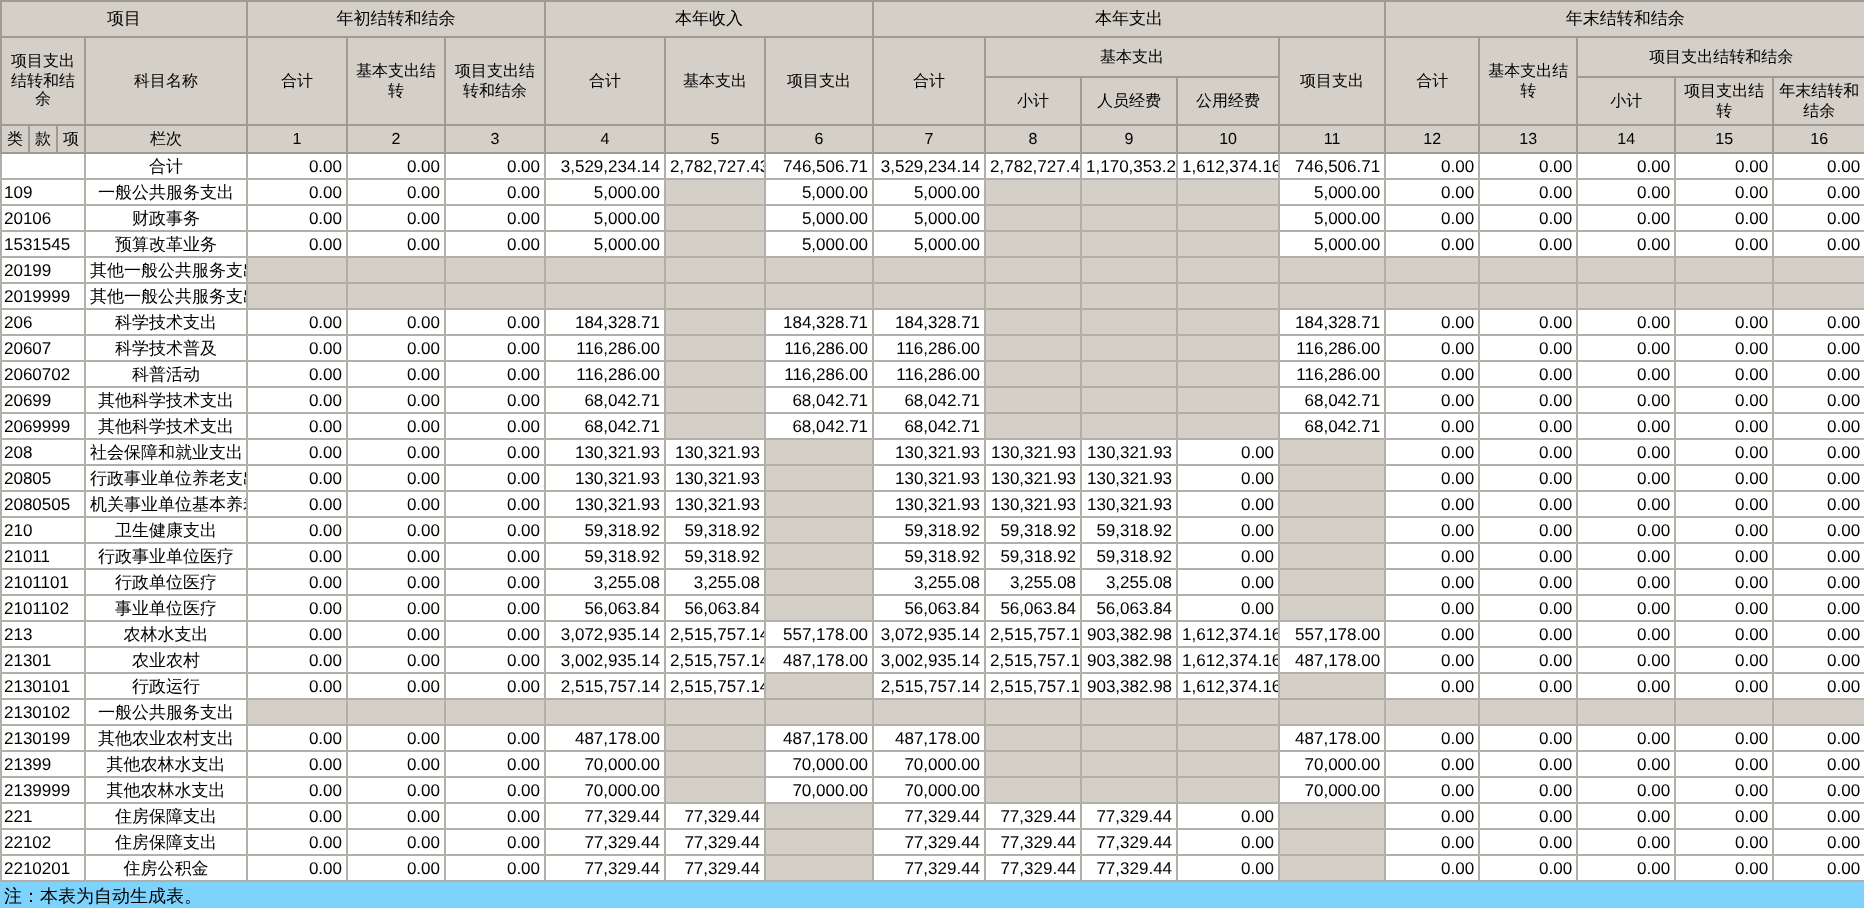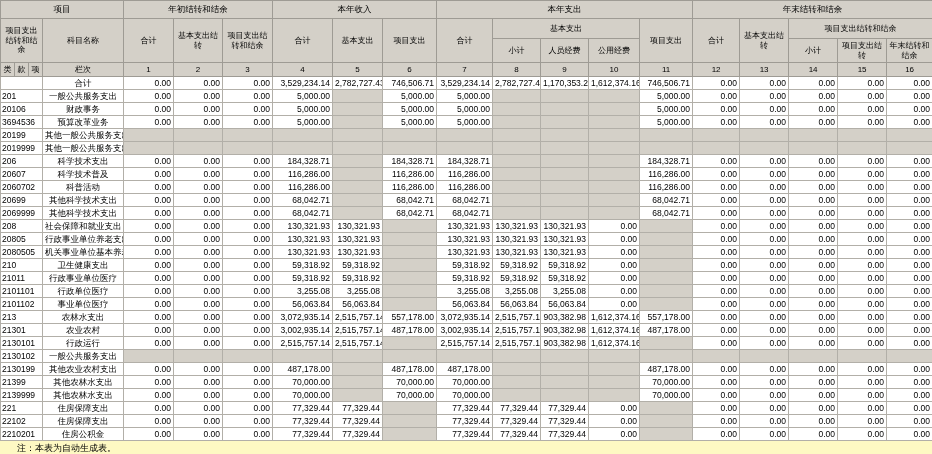--- a/index.html
+++ b/index.html
@@ -1,17 +1,17 @@
 <!DOCTYPE html>
 <html><head>
 <meta charset="utf-8">
 <style>
   html,body { margin:0; padding:0; }
   .screen {
-    width:932px; height:454px; background:#fef9c3; overflow:hidden;
+    width:932px; height:454px; background:#7dd3fc; overflow:hidden;
     font-family:"Liberation Sans", sans-serif; color:#000;
   }
   table.grid {
     width:932px; border-collapse:collapse; table-layout:fixed;
     border:1px solid #8b8880;
   }
   .grid th {
     background:#d4d0c8; font-weight:normal; font-size:8px; line-height:1.2;
     text-align:center; vertical-align:middle;
     border:1px solid #9e9b94; padding:0 1px; overflow:hidden;
@@ -23,21 +23,21 @@
   .grid td {
     background:#d4d0c8; font-size:8.5px; height:12px; line-height:12px;
     border:1px solid #b2afa8; padding:0 2px; overflow:hidden;
     white-space:nowrap; vertical-align:middle;
   }
   .grid td.code { background:#fff; text-align:left; padding-left:1px; }
   .grid td.name { background:#fff; text-align:center; }
   .grid td.total-name { text-align:center; }
   .grid td.num { text-align:right; }
   .grid td.filled { background:#fff; }
-  .note { font-size:9px; padding:2px 1px 0 17px; line-height:11px; }
+  .note { font-size:9px; padding:2px 1px 0 2px; line-height:11px; }
 </style>
 </head>
 <body>
 
 <div class="screen">
   <table class="grid">
     <colgroup>
       <col style="width:14px">
         <col style="width:14px">
         <col style="width:14px">
@@ -129,21 +129,21 @@
           <td class="num filled">1,170,353.27</td>
           <td class="num filled">1,612,374.16</td>
           <td class="num filled">746,506.71</td>
           <td class="num filled">0.00</td>
           <td class="num filled">0.00</td>
           <td class="num filled">0.00</td>
           <td class="num filled">0.00</td>
           <td class="num filled">0.00</td>
         </tr>
         <tr>
-          <td colspan="3" class="code">201</td>
+          <td colspan="3" class="code">109</td>
           <td class="name">一般公共服务支出</td>
           <td class="num filled">0.00</td>
           <td class="num filled">0.00</td>
           <td class="num filled">0.00</td>
           <td class="num filled">5,000.00</td>
           <td class="num"></td>
           <td class="num filled">5,000.00</td>
           <td class="num filled">5,000.00</td>
           <td class="num"></td>
           <td class="num"></td>
@@ -169,21 +169,21 @@
           <td class="num"></td>
           <td class="num"></td>
           <td class="num filled">5,000.00</td>
           <td class="num filled">0.00</td>
           <td class="num filled">0.00</td>
           <td class="num filled">0.00</td>
           <td class="num filled">0.00</td>
           <td class="num filled">0.00</td>
         </tr>
         <tr>
-          <td colspan="3" class="code">3694536</td>
+          <td colspan="3" class="code">1531545</td>
           <td class="name">预算改革业务</td>
           <td class="num filled">0.00</td>
           <td class="num filled">0.00</td>
           <td class="num filled">0.00</td>
           <td class="num filled">5,000.00</td>
           <td class="num"></td>
           <td class="num filled">5,000.00</td>
           <td class="num filled">5,000.00</td>
           <td class="num"></td>
           <td class="num"></td>

